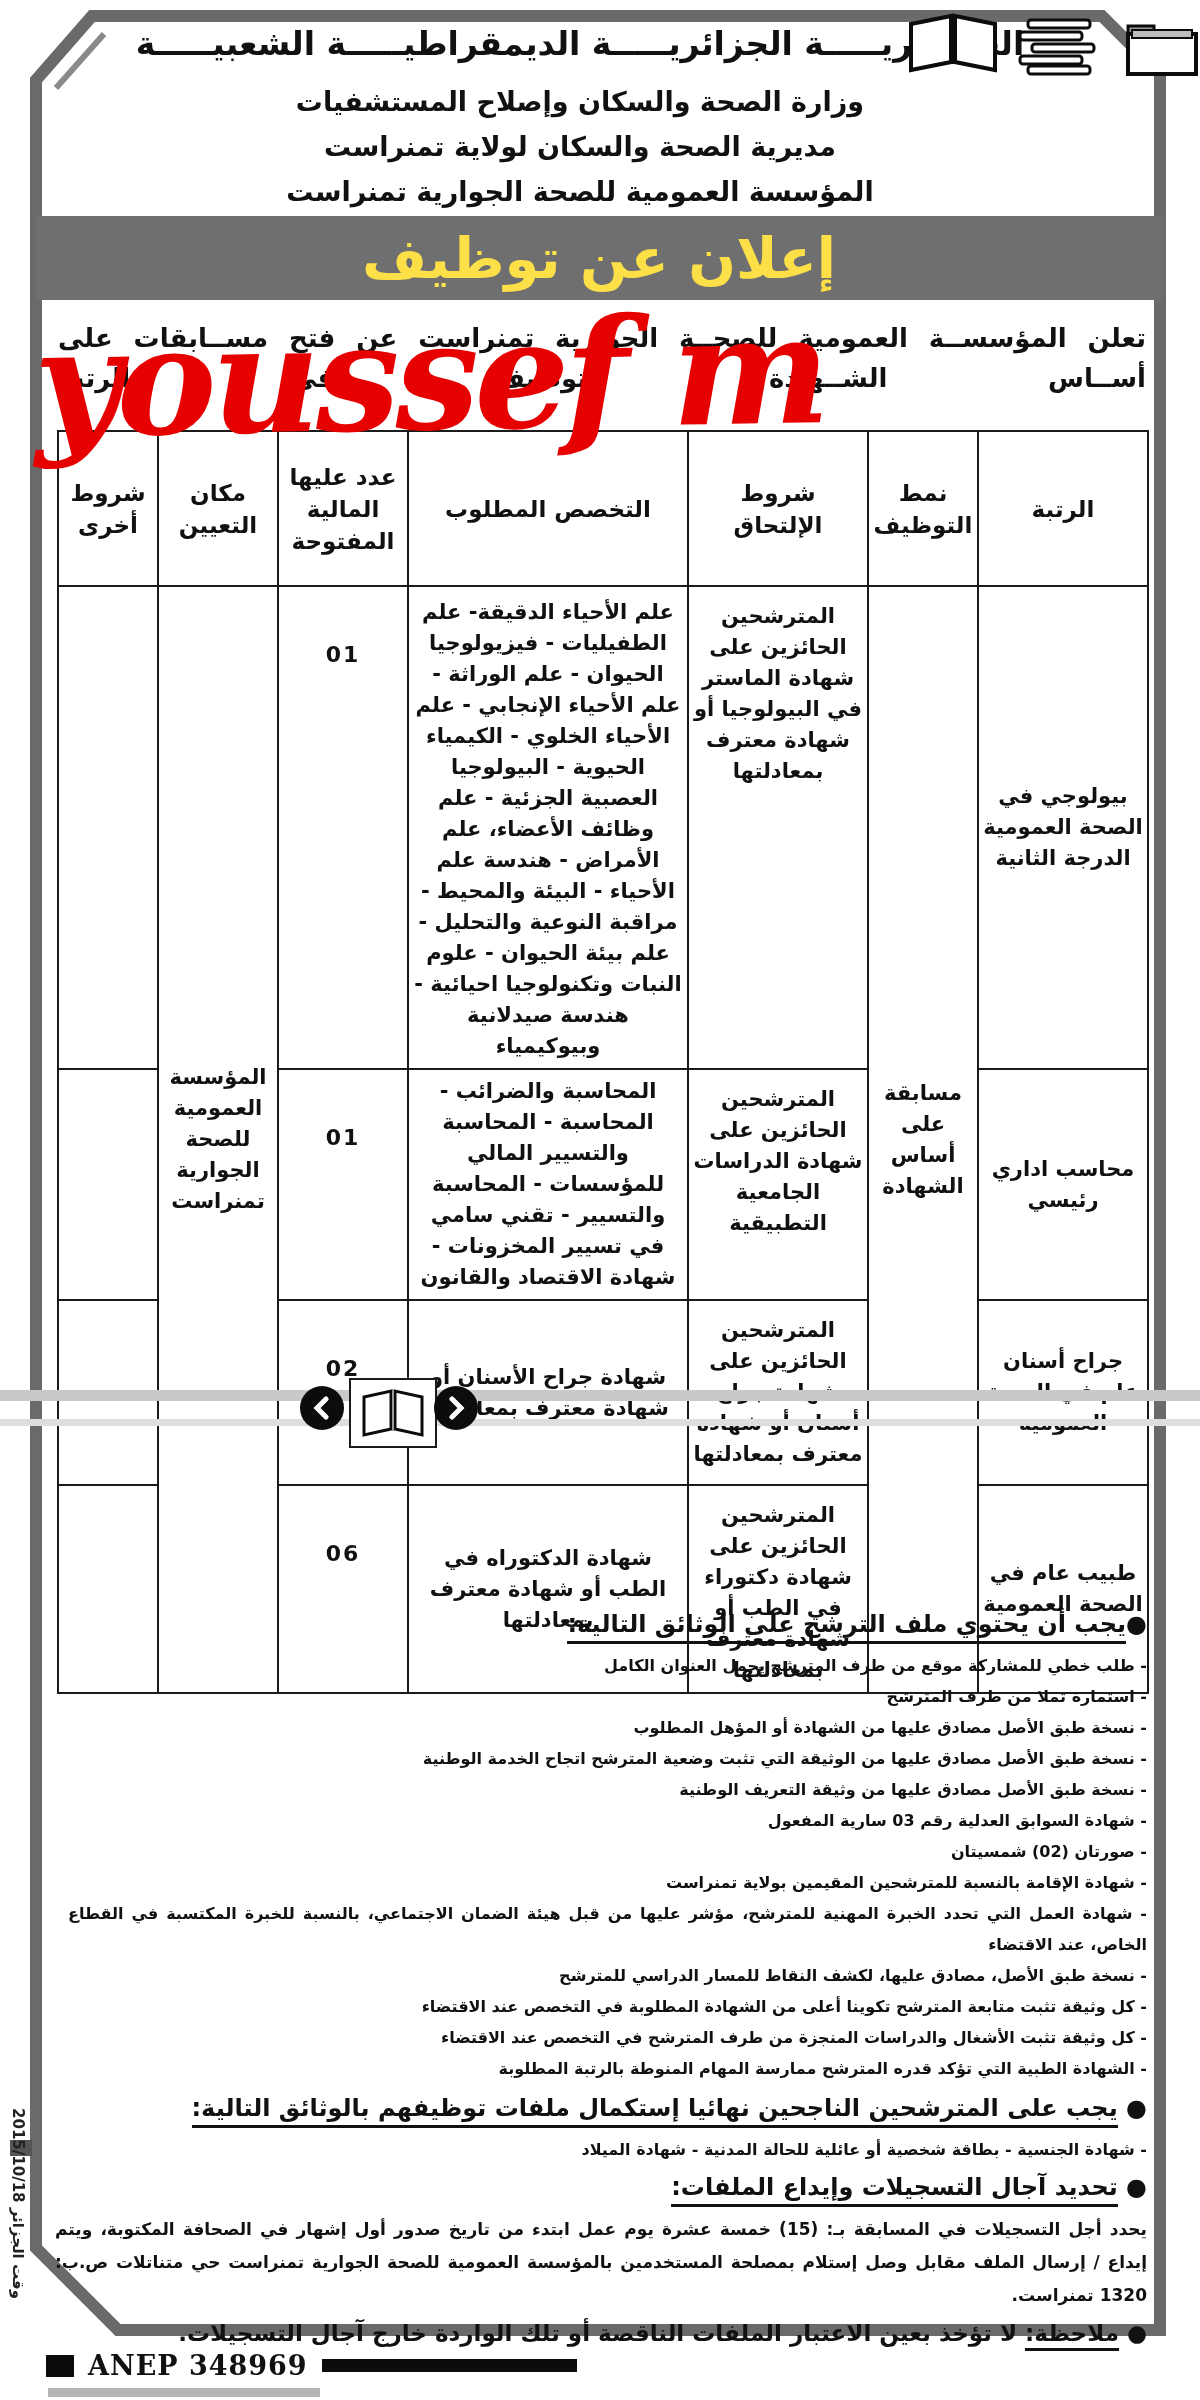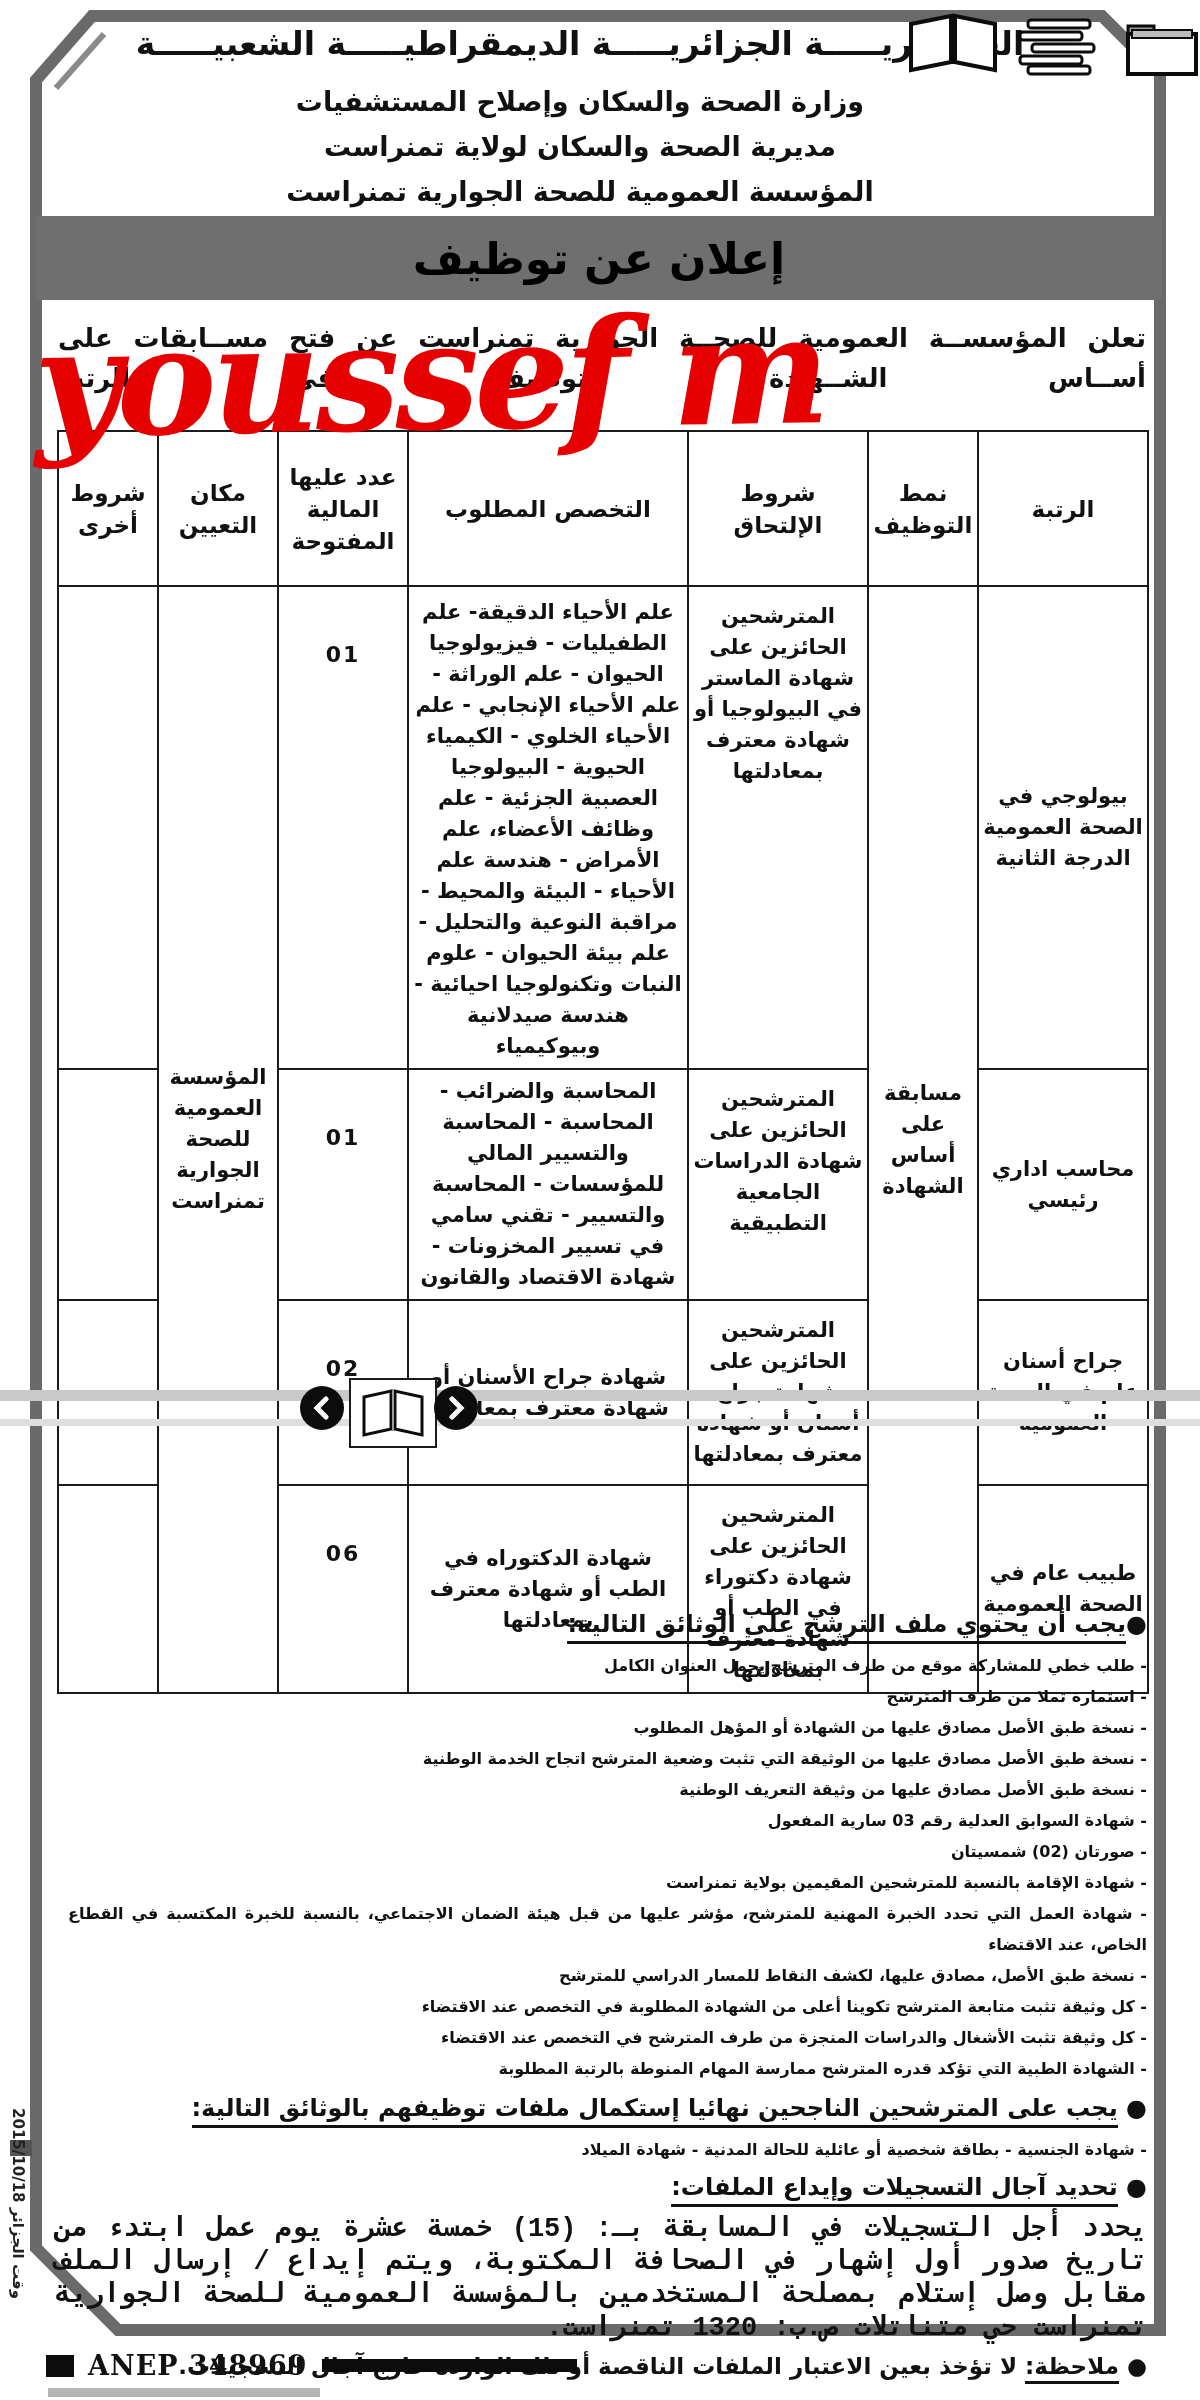--- a/index.html
+++ b/index.html
@@ -9,21 +9,21 @@
   
   .frame-svg{position:absolute;left:0;top:0;z-index:1;}
   
   .header{position:absolute;left:60px;top:24px;width:1040px;text-align:center;direction:rtl;z-index:2;}
   .h-line1{font-size:33px;font-weight:bold;letter-spacing:0px;margin-bottom:16px;white-space:nowrap;}
   .h-line{font-size:27px;font-weight:bold;line-height:45px;}
   .corner-icon{position:absolute;z-index:3;}
   
   .banner{position:absolute;left:36px;top:216px;width:1126px;height:84px;background:#6f6f6f;
           display:flex;align-items:center;justify-content:center;z-index:2;}
-  .banner-title{color:#000000;font-size:44px;font-weight:bold;direction:rtl;}
+  .banner-title{color:#fde047;font-size:56px;font-weight:bold;direction:rtl;}
   
   .intro{position:absolute;left:58px;top:318px;width:1088px;direction:rtl;z-index:2;
          font-size:26px;font-weight:bold;line-height:40px;}
   .intro-l1{text-align:justify;text-align-last:justify;}
   .intro-l2{text-align:right;}
   
   .watermark{position:absolute;left:34px;top:288px;z-index:6;color:#e60000;
              font-family:"DejaVu Serif",serif;font-style:italic;font-weight:bold;
              font-size:150px;letter-spacing:-5px;transform:rotate(-1deg);white-space:nowrap;}
   
@@ -41,21 +41,21 @@
   .seam2{position:absolute;left:0;top:1419px;width:1200px;height:7px;background:#dedede;z-index:4;}
   .nav-circle{position:absolute;width:44px;height:44px;border-radius:50%;background:#0c0c0c;z-index:5;
               display:flex;align-items:center;justify-content:center;}
   .nav-book-box{position:absolute;left:349px;top:1378px;width:84px;height:66px;background:#fff;
                 border:2.5px solid #1b1b1b;z-index:5;display:flex;align-items:center;justify-content:center;}
   
   .docs{position:absolute;left:55px;top:1608px;width:1092px;direction:rtl;z-index:2;}
   .doc-heading{font-size:24px;font-weight:bold;margin:2px 0 12px 0;}
   .doc-heading .u{border-bottom:3px solid #111;padding-bottom:3px;}
   .doc-item{font-size:16px;font-weight:bold;line-height:31px;text-align:justify;margin-left:13px;}
-  .deadline-para{font-size:27px;font-weight:bold;line-height:33px;text-align:justify;margin-top:6px;font-family:Liberation Mono, monospace;}
+  .deadline-para{font-size:17px;font-weight:bold;line-height:33px;text-align:justify;margin-top:6px;}
   .note-line{font-size:23px;font-weight:bold;margin-top:8px;}
   .note-line .u{border-bottom:3px solid #111;padding-bottom:2px;}
   
   .anep{position:absolute;left:46px;top:2350px;z-index:3;display:flex;align-items:center;gap:14px;}
   .anep-square{width:28px;height:22px;background:#0c0c0c;}
   .anep-text{font-family:"DejaVu Serif",serif;font-weight:bold;font-size:27px;letter-spacing:1px;color:#111;}
   .anep-bar{width:255px;height:13px;background:#0c0c0c;}
   .bottom-strip{position:absolute;left:48px;top:2388px;width:272px;height:9px;background:#b5b5b5;z-index:3;}
   .side-square{position:absolute;left:10px;top:2140px;width:22px;height:16px;background:#555;z-index:3;}
   .side-text{position:absolute;left:-57px;top:2215px;width:150px;text-align:center;z-index:3;

